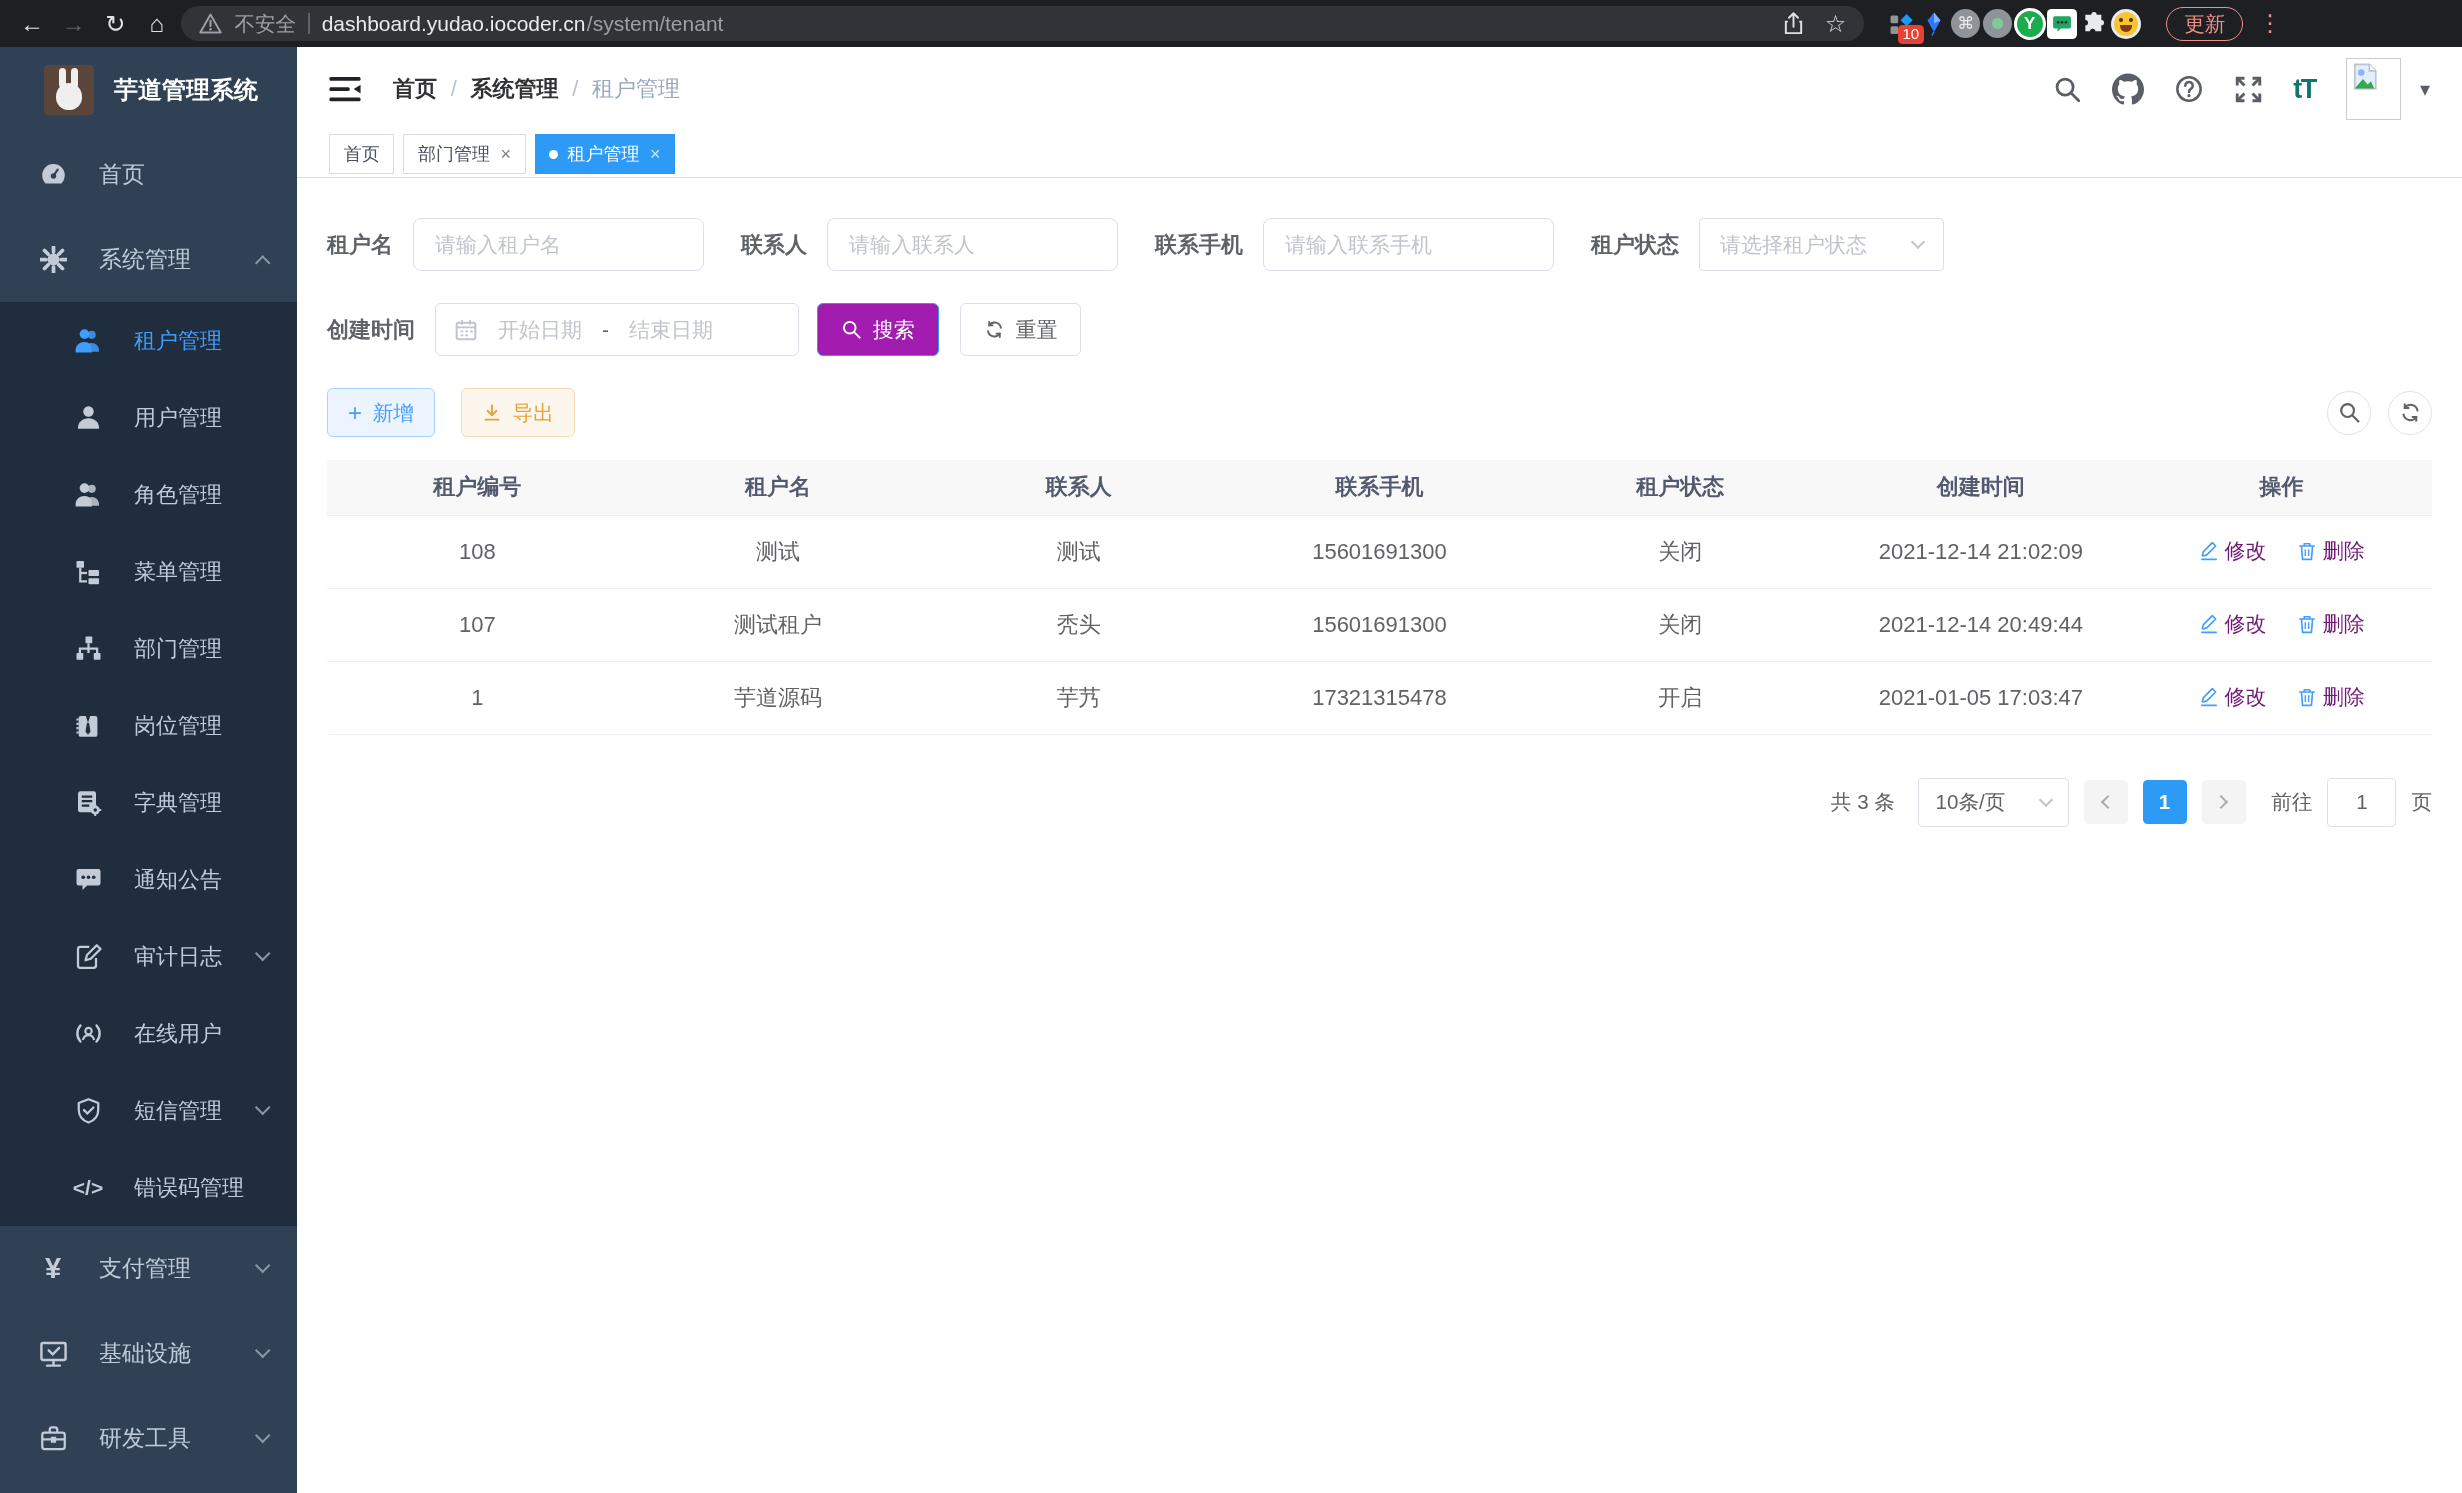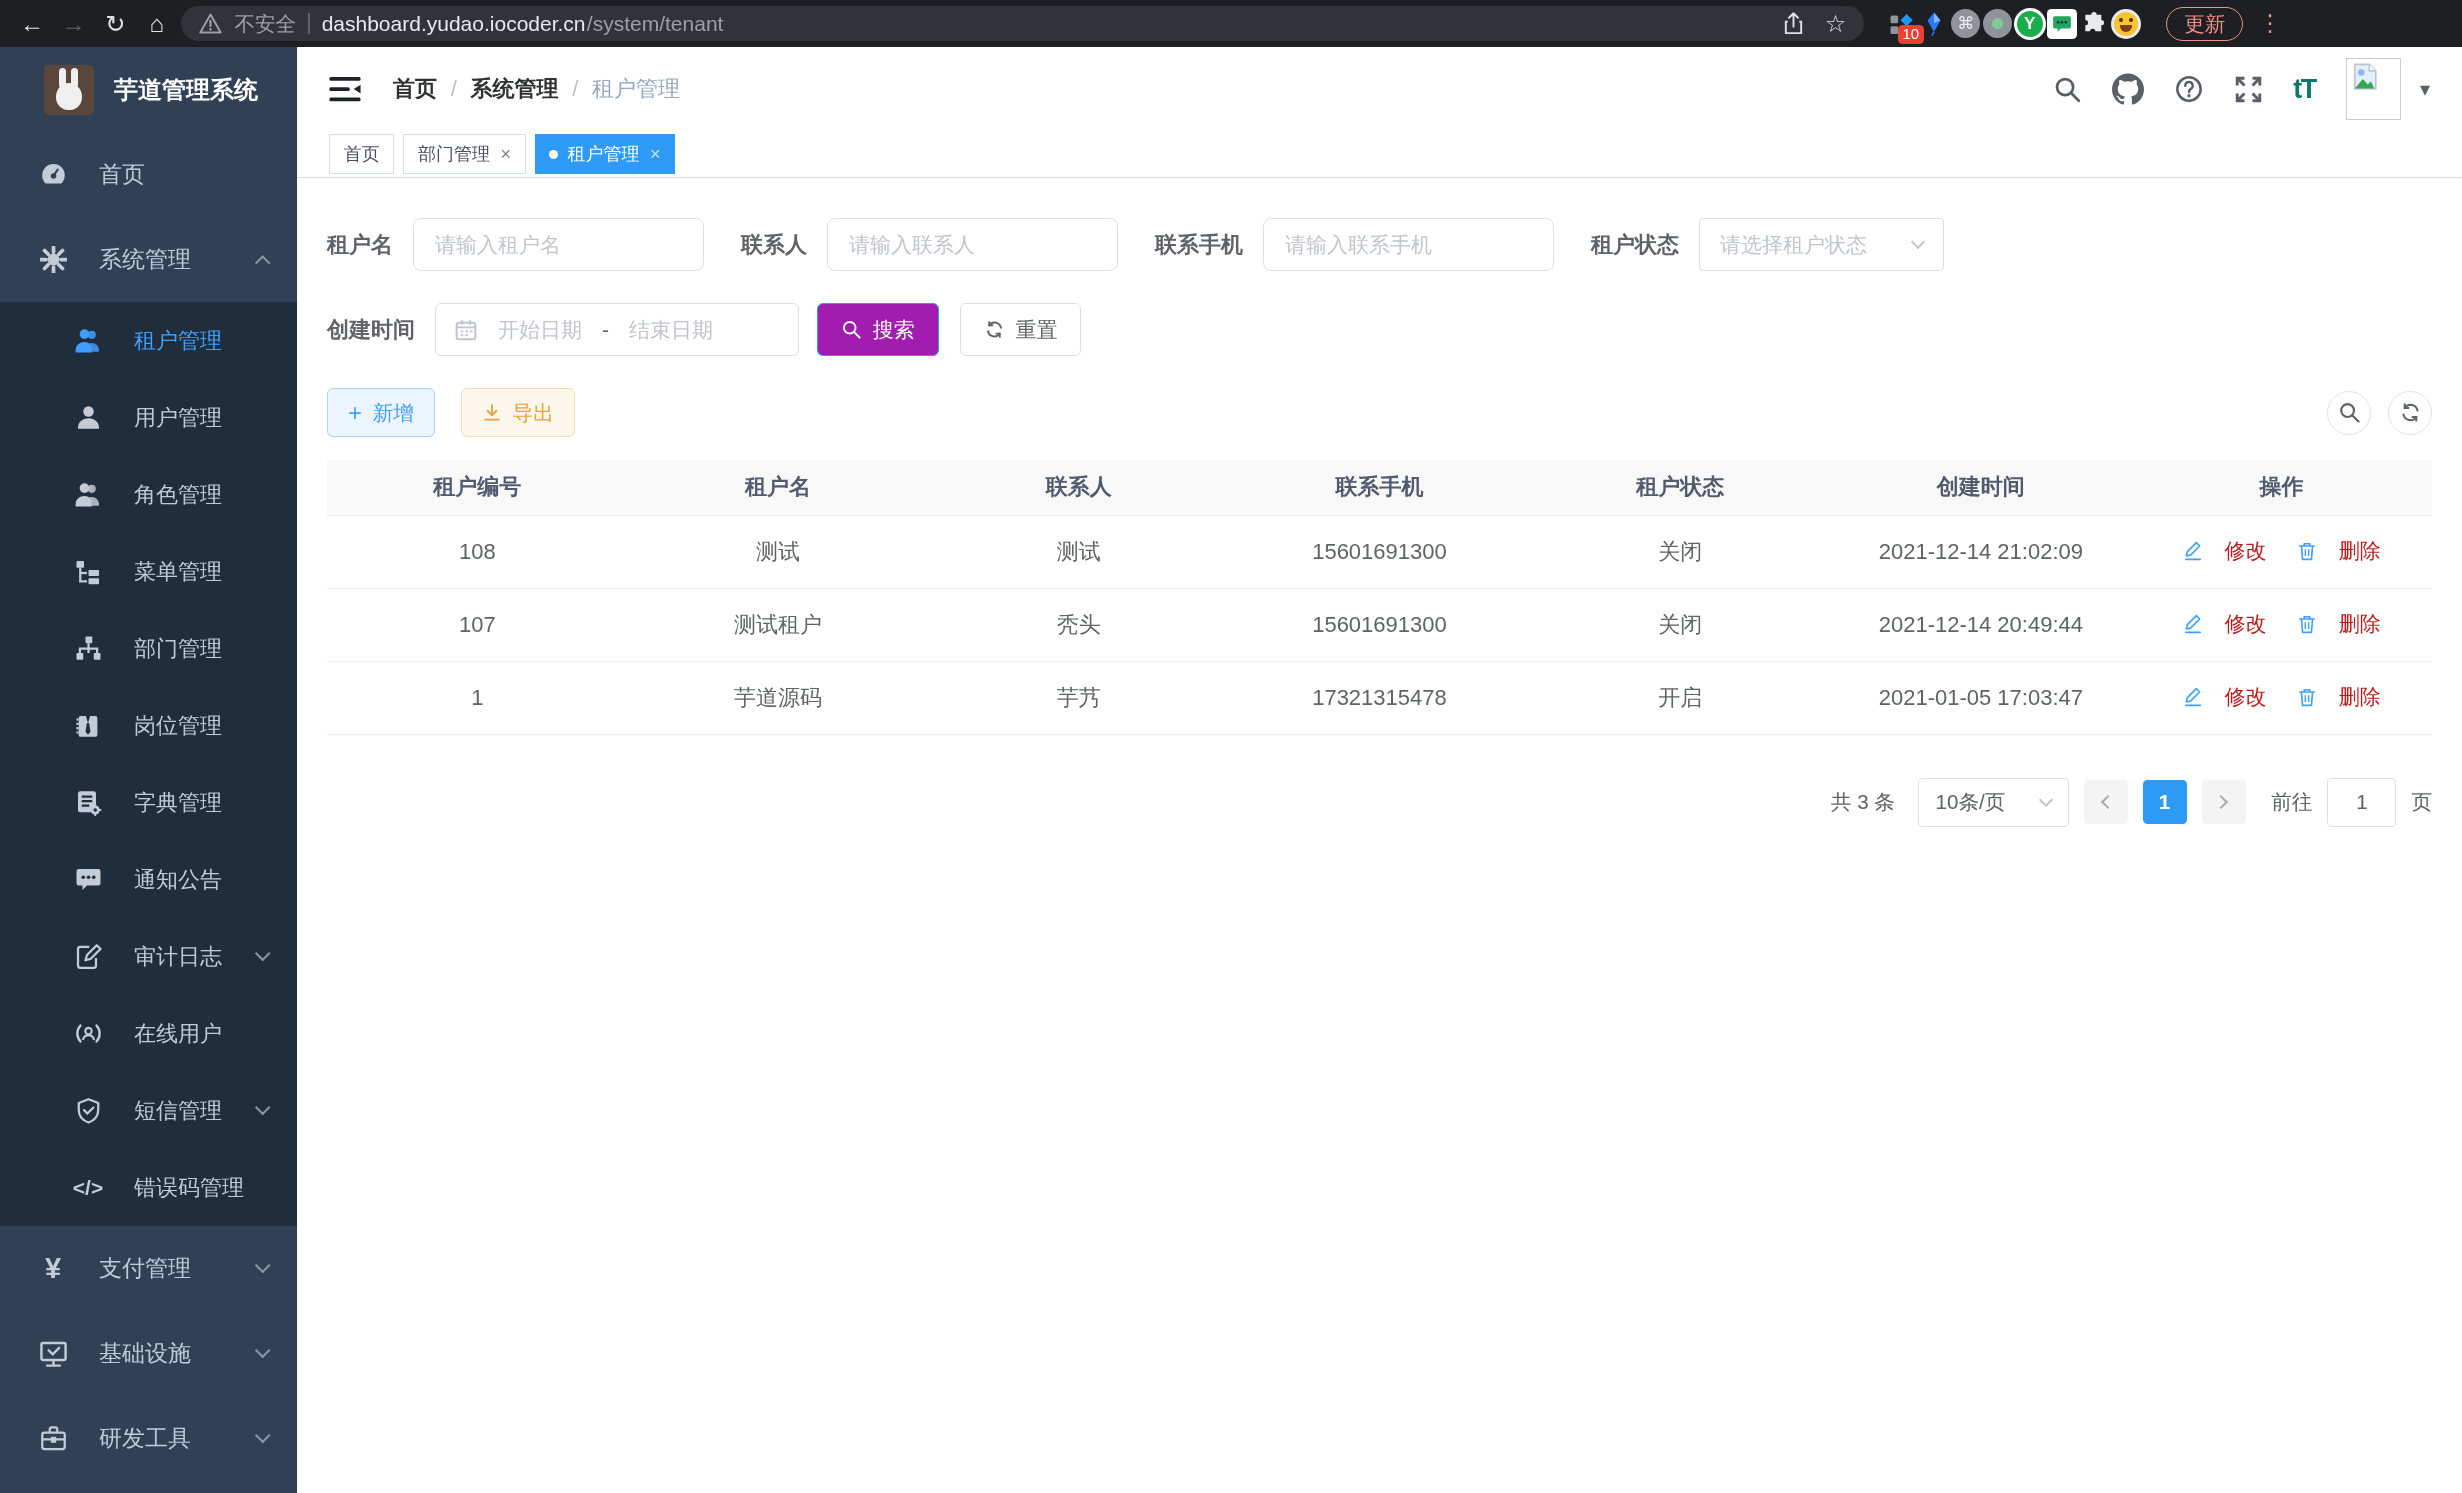--- a/index.html
+++ b/index.html
@@ -98,21 +98,21 @@
   .btn-plain-warn{background:#fdf6ec;border-color:#f5dab1;color:#e6a23c;margin-left:26px;}
   .toolbar{display:flex;align-items:center;margin:4.6px 0 23px 0;}
   .tool-right{margin-left:auto;display:flex;align-items:center;gap:17px;}
   .circle-btn{width:44px;height:44px;border-radius:50%;border:1.5px solid #e0e3e9;background:#fff;
     display:flex;align-items:center;justify-content:center;color:#606266;cursor:pointer;}
 
   table.grid{width:100%;border-collapse:collapse;table-layout:fixed;}
   .grid th{background:#f8f8f9;height:55px;font-size:22px;color:#515a6e;font-weight:700;
     border-bottom:1.5px solid #ebeef5;text-align:center;}
   .grid td{height:73px;font-size:22px;color:#606266;text-align:center;border-bottom:1.5px solid #ebeef5;}
-  .op-link{color:#b91c1c;display:inline-flex;align-items:center;gap:22px;margin:0 12px;cursor:pointer;font-size:21px;text-align:center;}
+  .op-link{color:#701a75;display:inline-flex;align-items:center;gap:6px;margin:0 12px;cursor:pointer;font-size:21px;text-align:center;}
 
   .pagination{display:flex;justify-content:flex-end;align-items:center;margin-top:43px;
     font-size:20.6px;color:#606266;gap:15px;}
   .pg-total{margin-right:7.6px;}
   .pg-size{width:151px;height:49px;border:1.5px solid #dcdfe6;border-radius:4.6px;display:flex;align-items:center;
     justify-content:space-between;padding:0 17px;color:#606266;cursor:pointer;}
   .pg-btn{width:44px;height:44px;border-radius:4.6px;background:#f4f4f5;color:#a8abb2;
     display:flex;align-items:center;justify-content:center;cursor:pointer;}
   .pg-arrow{width:10px;height:10px;border-right:2.3px solid #a8abb2;border-bottom:2.3px solid #a8abb2;}
   .pg-arrow.left{transform:rotate(135deg);margin-left:4.6px;}

